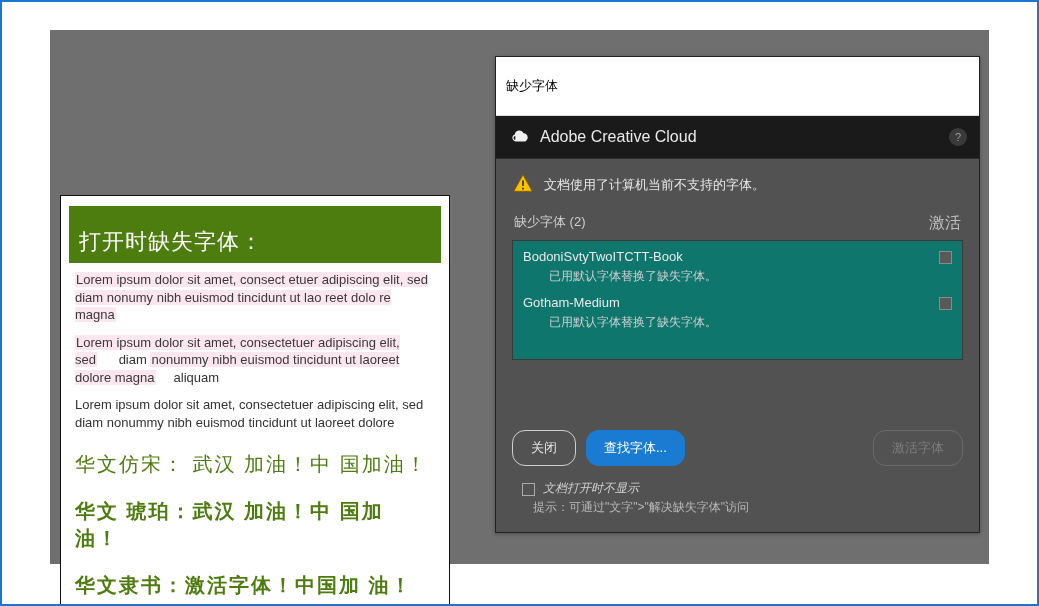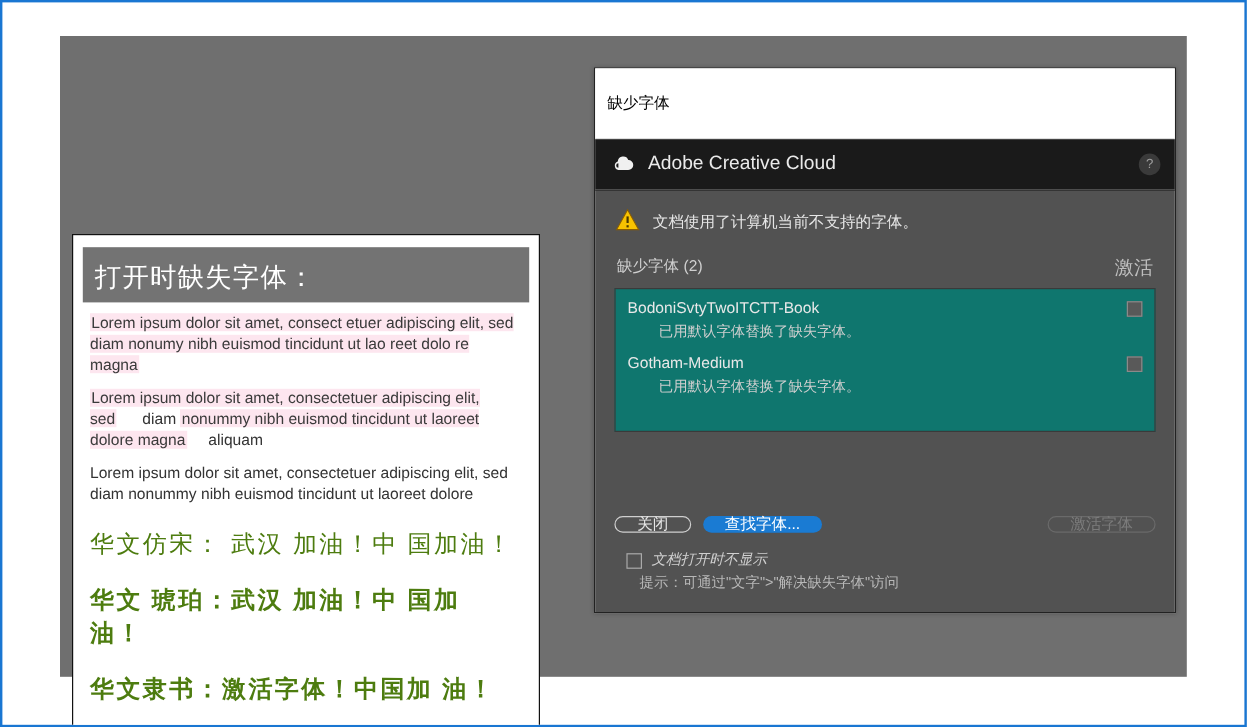--- a/index.html
+++ b/index.html
@@ -23,24 +23,24 @@
   .document {
     position: absolute;
     left: 10px;
     top: 165px;
     width: 390px;
     background: #ffffff;
     border: 1px solid #111;
     padding: 10px 0 14px 0;
   }
   .doc-title {
-    background: #737373;
+    background: #4d7c0f;
     color: #ffffff;
     font-size: 22px;
-    padding: 10px 10px 6px 10px;
+    padding: 21px 10px 6px 10px;
     margin: 0 8px 8px 8px;
     letter-spacing: 1px;
   }
   .para {
     margin: 4px 14px 10px 14px;
     font-size: 13px;
     color: #333;
     line-height: 1.35;
   }
   .hl-pink {
@@ -142,21 +142,21 @@
     margin-left: 10px;
     margin-top: 2px;
   }
   .dlg-buttons {
     display: flex;
     gap: 10px;
     margin-top: 70px;
     align-items: center;
   }
   .btn {
-    height: 14px;
+    height: 36px;
     border-radius: 13px;
     padding: 0 18px;
     font-size: 13px;
     border: none;
     cursor: pointer;
     display: inline-flex;
     align-items: center;
     justify-content: center;
   }
   .btn-outline {

